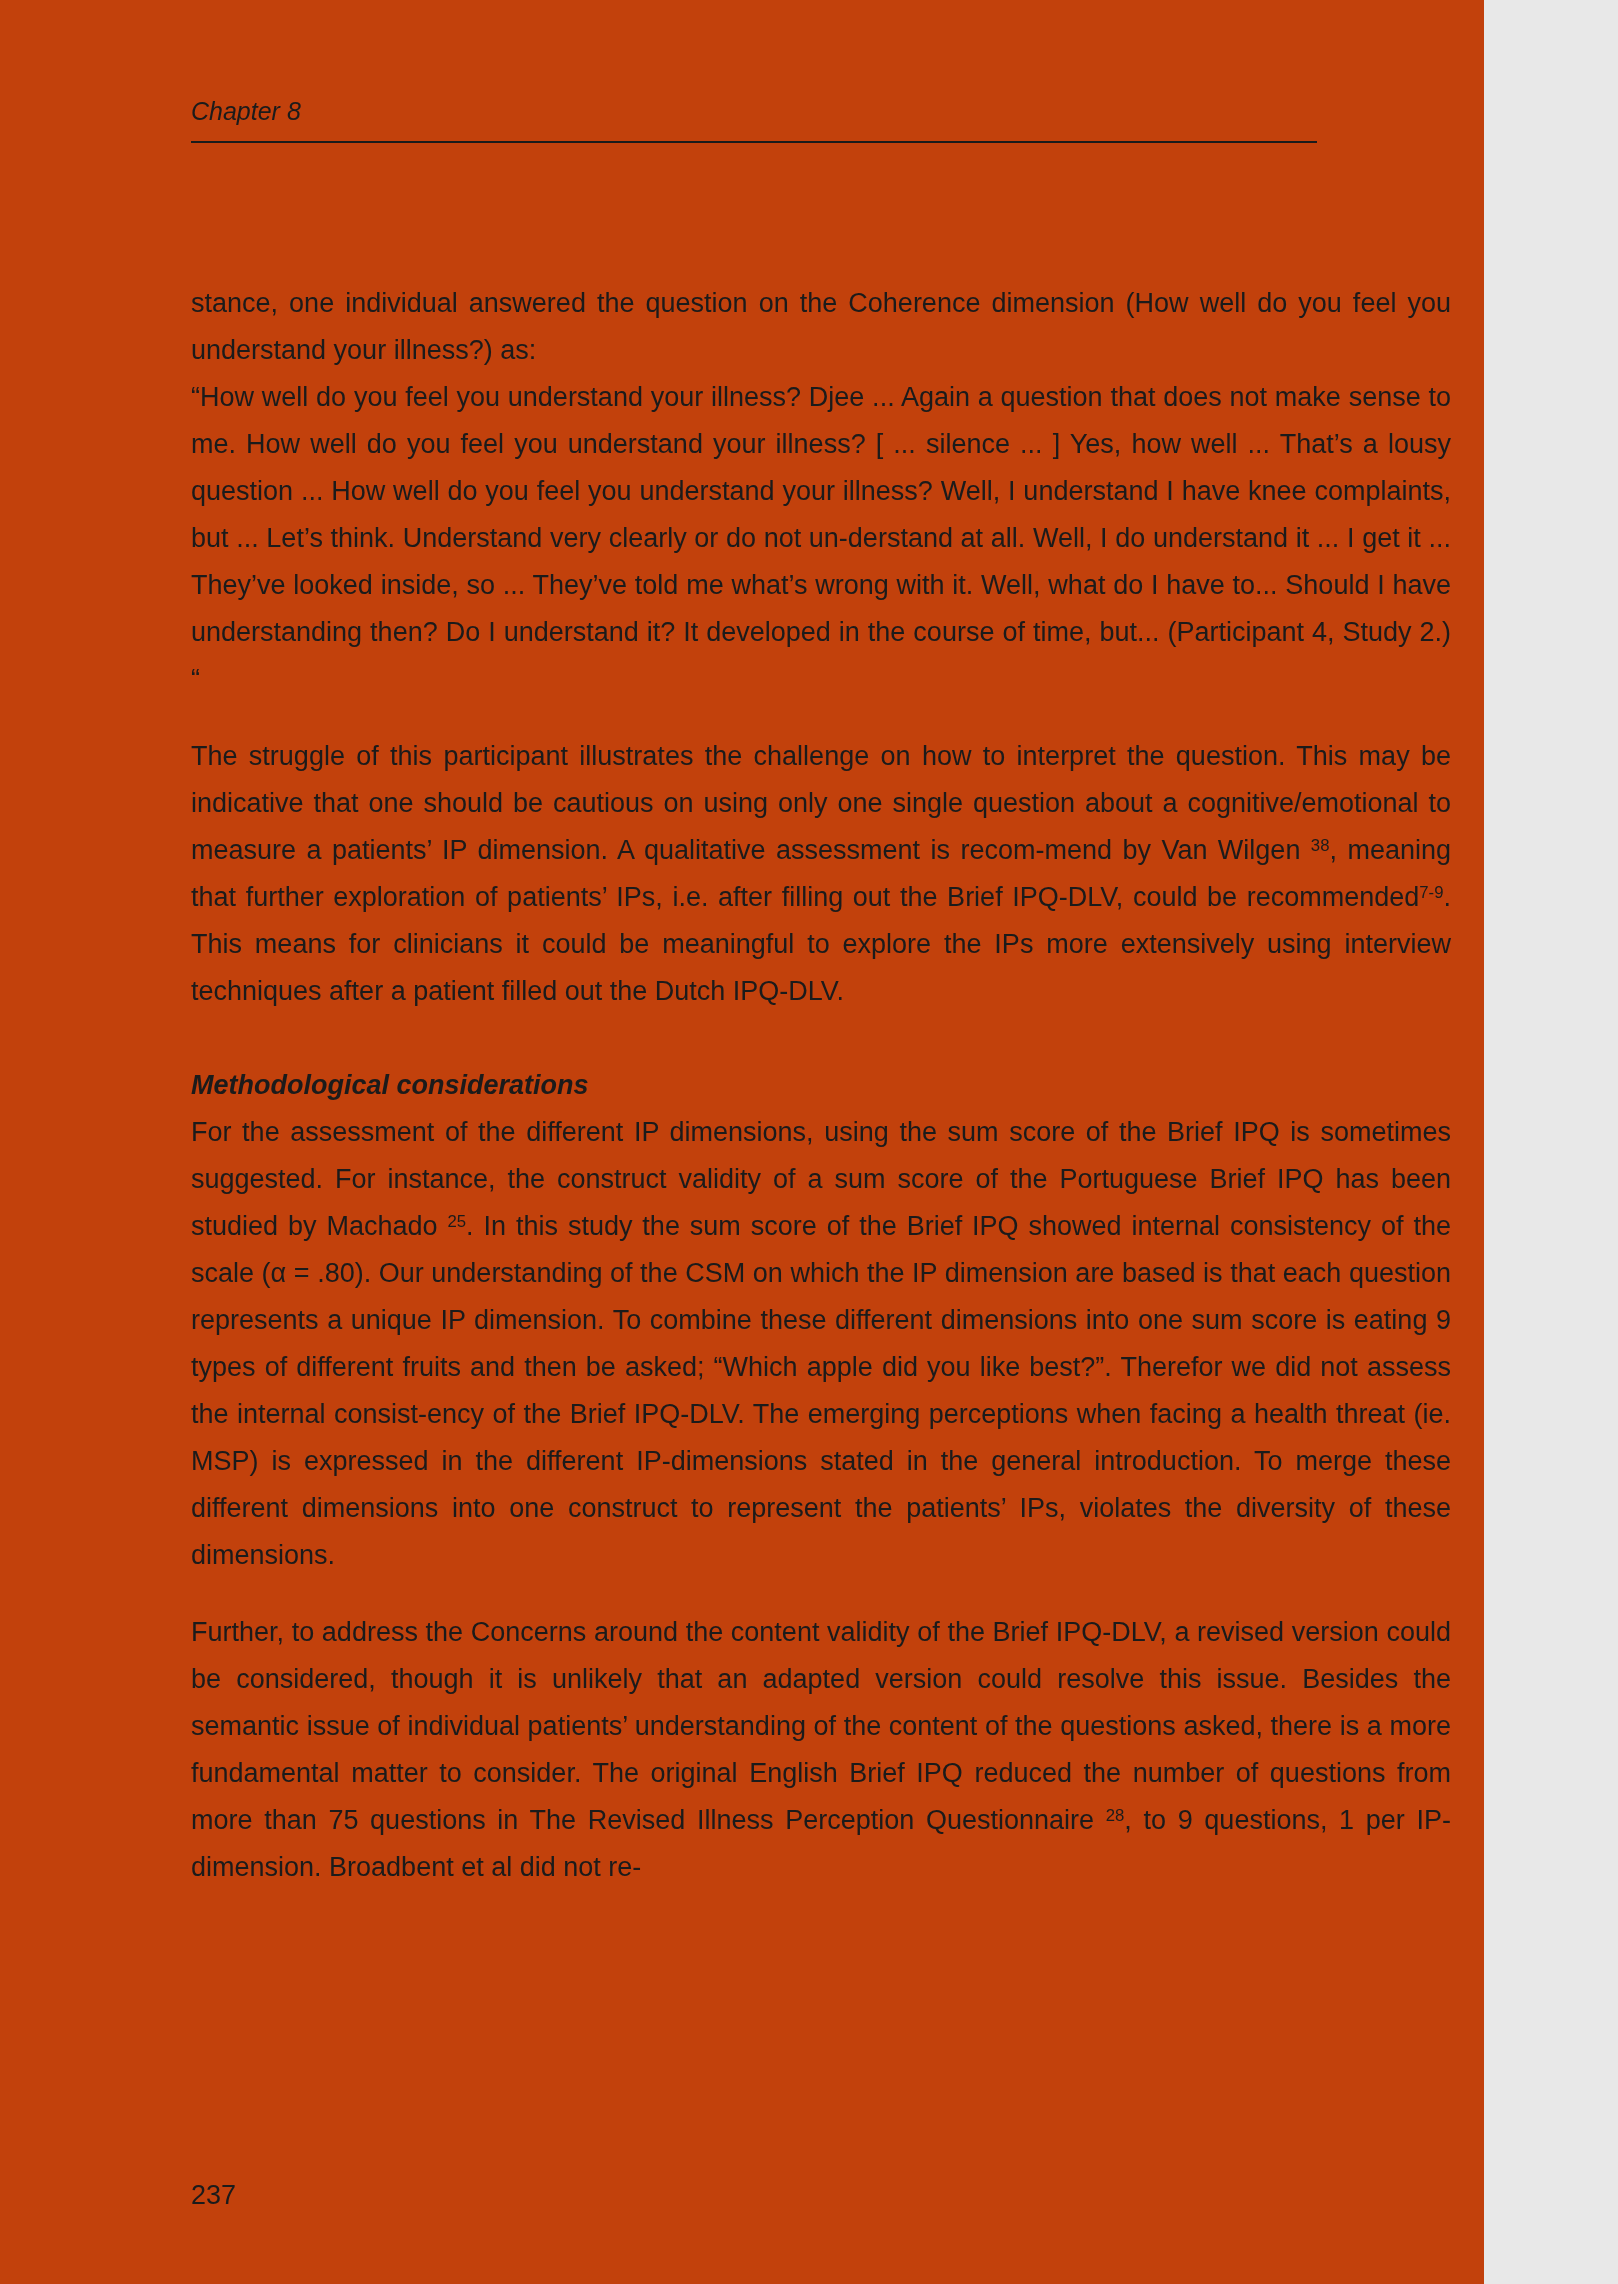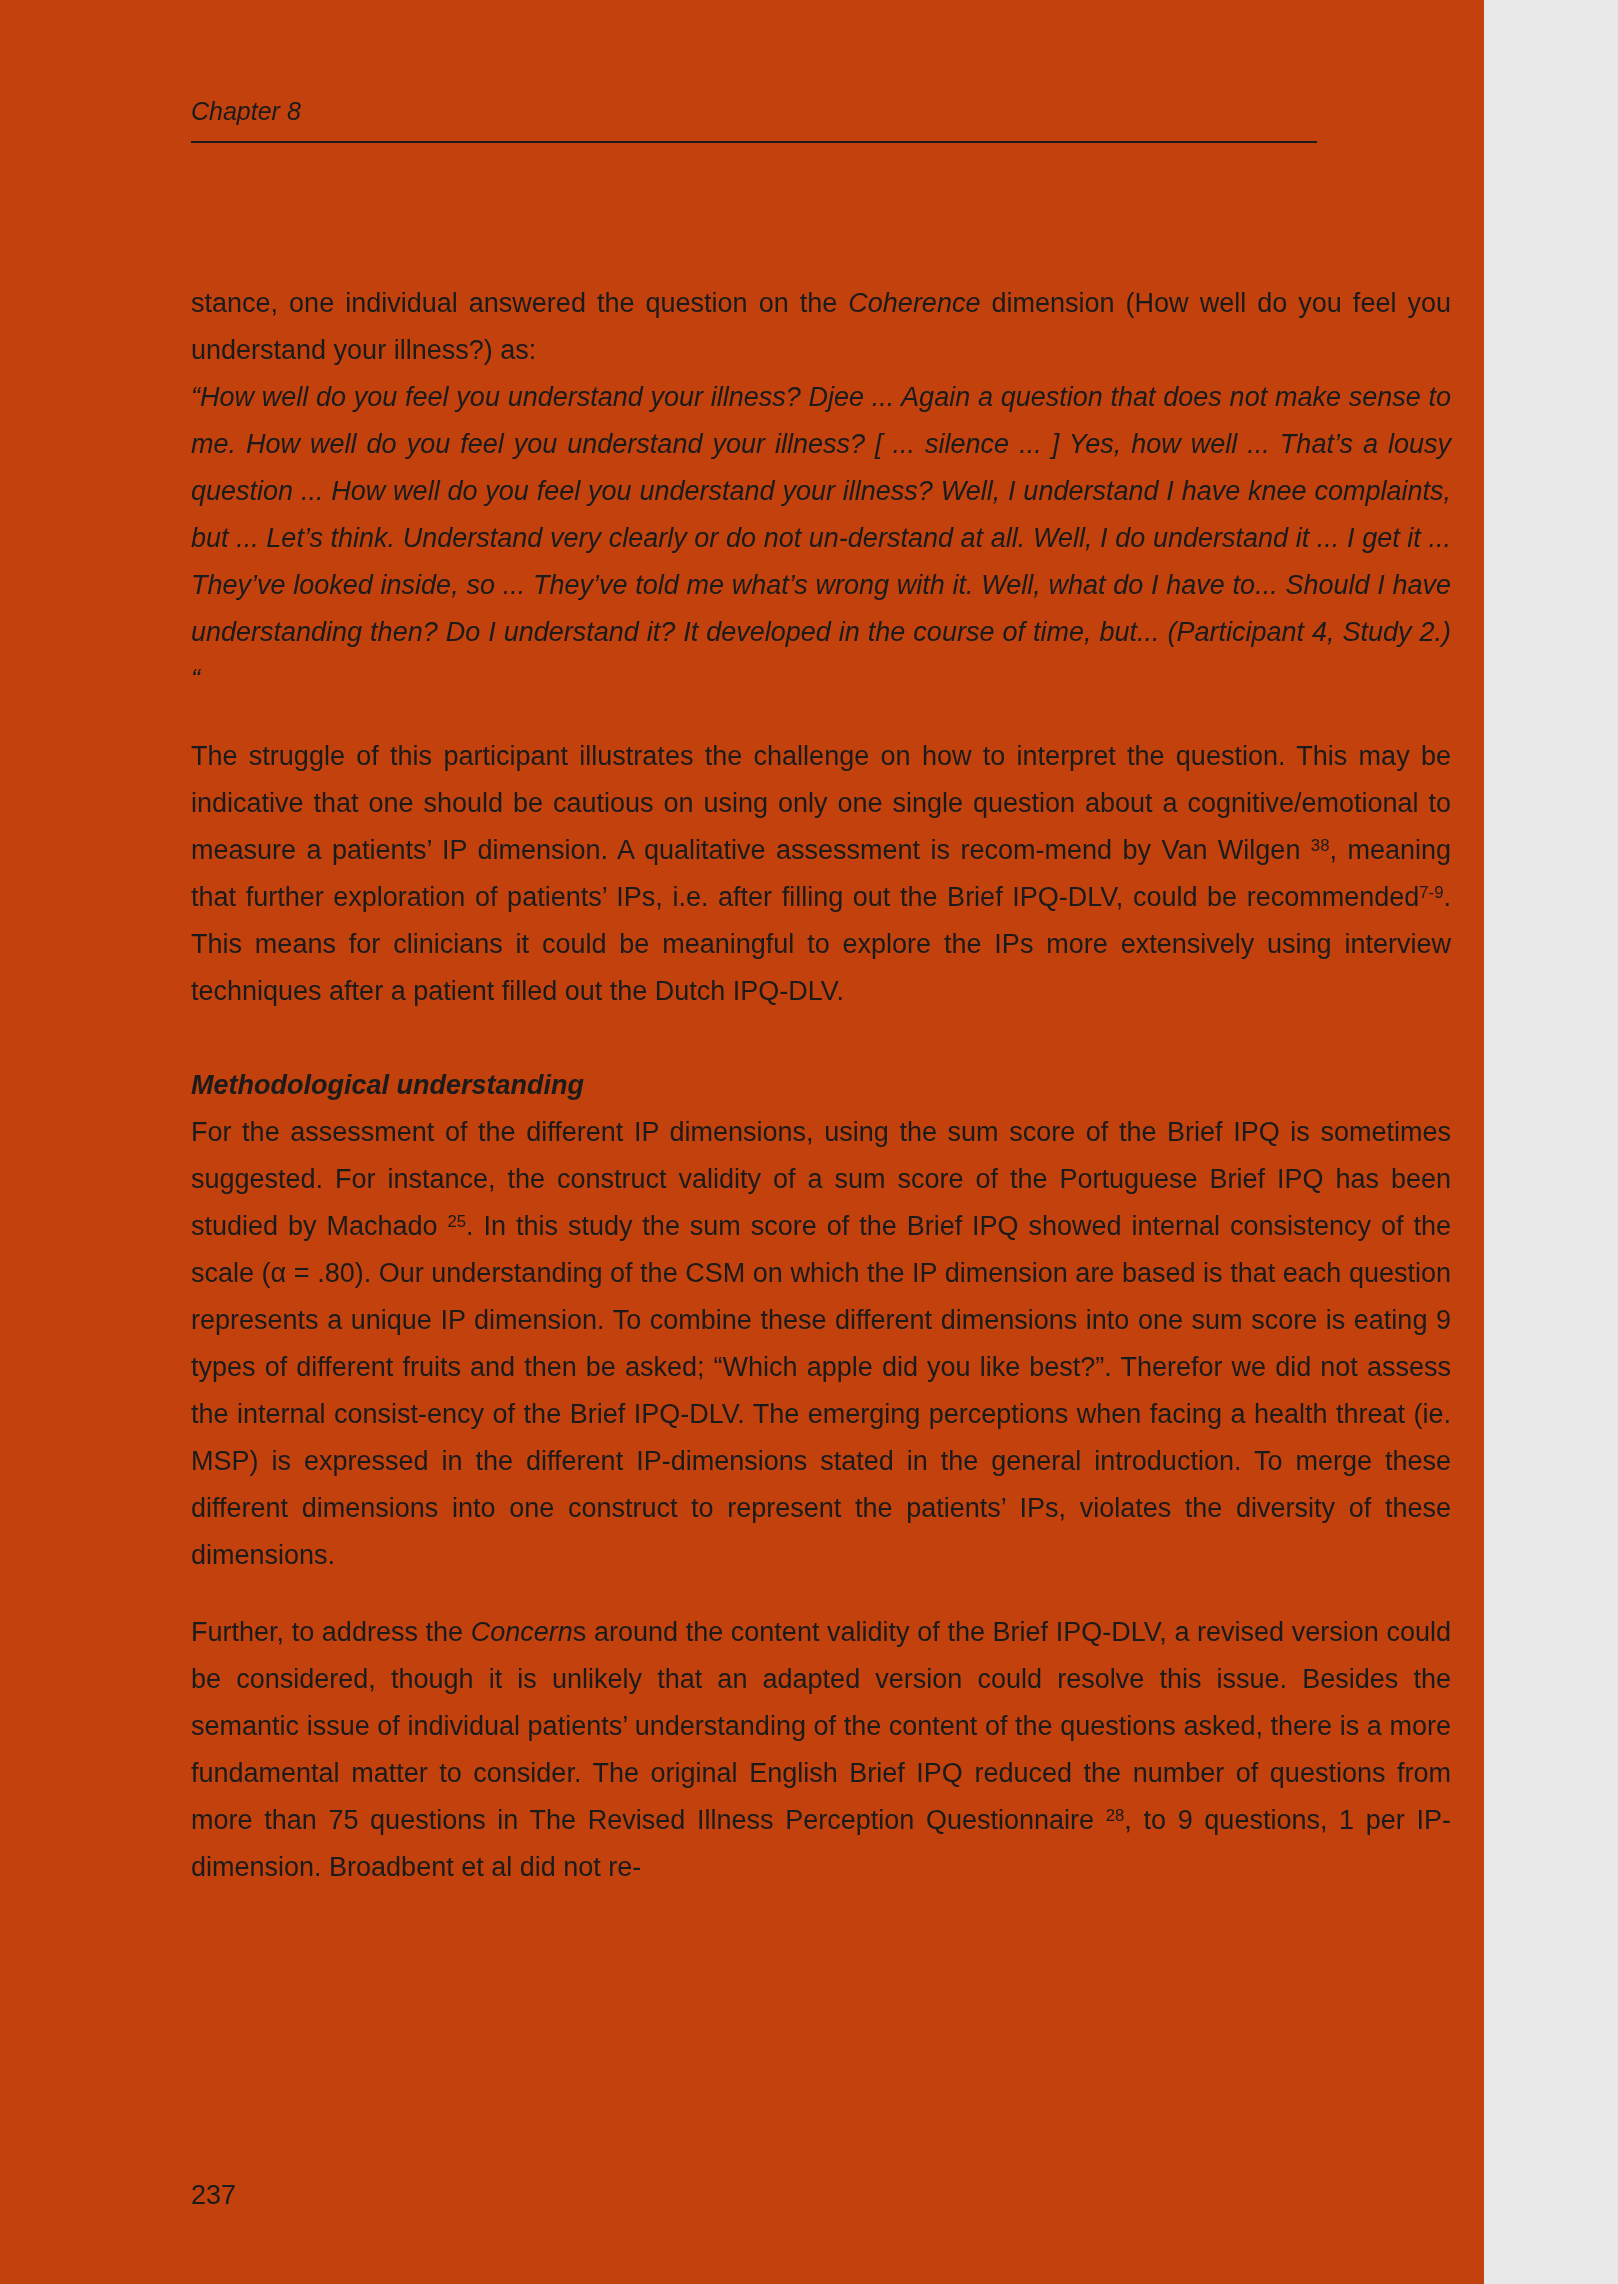--- a/index.html
+++ b/index.html
@@ -45,21 +45,21 @@
   .spaced { margin-top: 30px; }
 
   .subheading {
     margin-top: 47px;
     font-size: 27px;
     line-height: 47px;
     font-weight: bold;
     font-style: italic;
   }
 
-  .run-i { font-style: italic; }
+  .run-i { }
   sup {
     font-size: 0.62em;
     line-height: 0;
     vertical-align: baseline;
     position: relative;
     top: -0.45em;
   }
 
   .page-number {
     position: absolute;
@@ -80,21 +80,21 @@
   </header>
 
   <main class="text-block">
 
     <p class="para"><span>stance, one individual answered the question on the </span><span class="run-i">Coherence</span><span> dimension (How well do you feel you understand your illness?) as:</span></p>
 
     <p class="para quote"><span class="run-i">“How well do you feel you understand your illness? Djee ... Again a question that does not make sense to me. How well do you feel you understand your illness? [ ... silence ... ] Yes, how well ... That’s a lousy question ... How well do you feel you understand your illness? Well, I understand I have knee complaints, but ... Let’s think. Understand very clearly or do not un-derstand at all. Well, I do understand it ... I get it ... They’ve looked inside, so ... They’ve told me what’s wrong with it. Well, what do I have to... Should I have understanding then? Do I understand it? It developed in the course of time, but... (Participant 4, Study 2.) “</span></p>
 
     <p class="para spaced"><span>The struggle of this participant illustrates the challenge on how to interpret the question. This may be indicative that one should be cautious on using only one single question about a cognitive/emotional to measure a patients’ IP dimension. A qualitative assessment is recom-mend by Van Wilgen </span><sup>38</sup><span>, meaning that further exploration of patients’ IPs, i.e. after filling out the Brief IPQ-DLV, could be recommended</span><sup>7-9</sup><span>. This means for clinicians it could be meaningful to explore the IPs more extensively using interview techniques after a patient filled out the Dutch IPQ-DLV.</span></p>
 
-    <h2 class="subheading">Methodological understanding</h2>
+    <h2 class="subheading">Methodological considerations</h2>
 
     <p class="para"><span>For the assessment of the different IP dimensions, using the sum score of the Brief IPQ is sometimes suggested. For instance, the construct validity of a sum score of the Portuguese Brief IPQ has been studied by Machado </span><sup>25</sup><span>. In this study the sum score of the Brief IPQ showed internal consistency of the scale (α = .80). Our understanding of the CSM on which the IP dimension are based is that each question represents a unique IP dimension. To combine these different dimensions into one sum score is eating 9 types of different fruits and then be asked; “Which apple did you like best?”. Therefor we did not assess the internal consist-ency of the Brief IPQ-DLV. The emerging perceptions when facing a health threat (ie. MSP) is expressed in the different IP-dimensions stated in the general introduction. To merge these different dimensions into one construct to represent the patients’ IPs, violates the diversity of these dimensions.</span></p>
 
     <p class="para spaced"><span>Further, to address the </span><span class="run-i">Concern</span><span>s around the content validity of the Brief IPQ-DLV, a revised version could be considered, though it is unlikely that an adapted version could resolve this issue. Besides the semantic issue of individual patients’ understanding of the content of the questions asked, there is a more fundamental matter to consider. The original English Brief IPQ reduced the number of questions from more than 75 questions in The Revised Illness Perception Questionnaire </span><sup>28</sup><span>, to 9 questions, 1 per IP-dimension. Broadbent et al did not re-</span></p>
 
   </main>
 
   <footer>
     <div class="page-number">237</div>
   </footer>

